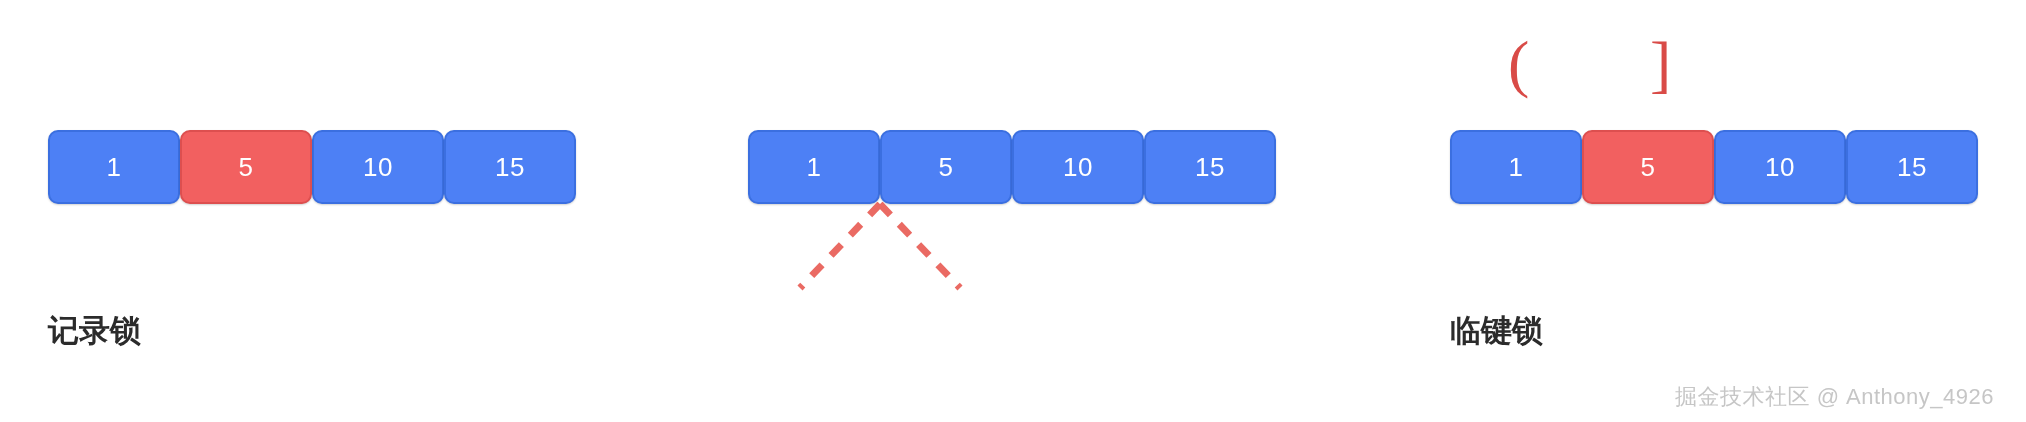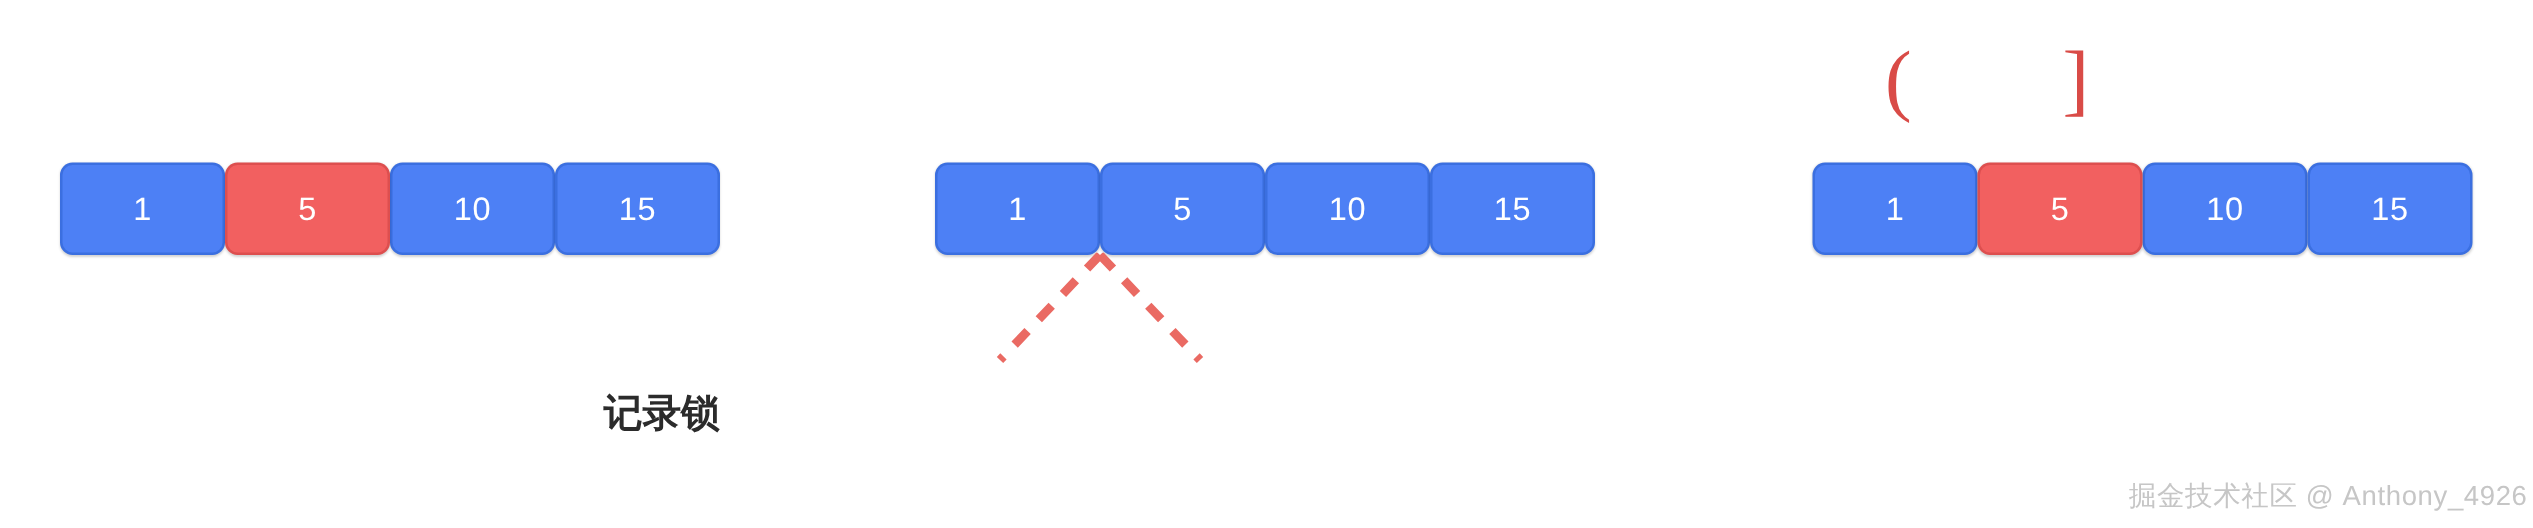--- a/index.html
+++ b/index.html
@@ -67,21 +67,21 @@
     border: 2px solid #dd4f4f;
     z-index: 2;
   }
 
   
   .caption {
     position: absolute;
     top: 310px;
     left: 0;
     width: 528px;
-    text-align: right;
+    text-align: left;
     font-size: 31px;
     font-weight: bold;
     color: #2b2b2b;
     font-family: "Liberation Sans", "DejaVu Sans", sans-serif;
   }
 
   
   .gap-marker {
     position: absolute;
     top: 202px;
@@ -107,21 +107,21 @@
     color: #d94b47;
     font-family: "Liberation Serif", "DejaVu Serif", serif;
     font-weight: 300;
   }
   .bracket.open  { left: 58px; }
   .bracket.close { left: 200px; }
 
   
   .watermark {
     position: absolute;
-    right: 4px;
+    right: 32px;
     bottom: 10px;
     font-size: 22px;
     color: #c6c6c6;
     letter-spacing: 0.5px;
     white-space: nowrap;
     font-family: "Liberation Sans", "DejaVu Sans", sans-serif;
   }
 </style>
 </head>
 <body>
@@ -187,17 +187,18 @@
         <span>5</span>
       </div>
       <div class="cell blue">
         <span>10</span>
       </div>
       <div class="cell blue">
         <span>15</span>
       </div>
     </div>
 
+    <div class="caption">临键锁</div>
   </div>
 
   <div class="watermark">掘金技术社区 @ Anthony_4926</div>
 
 </div>
 
 </body></html>

